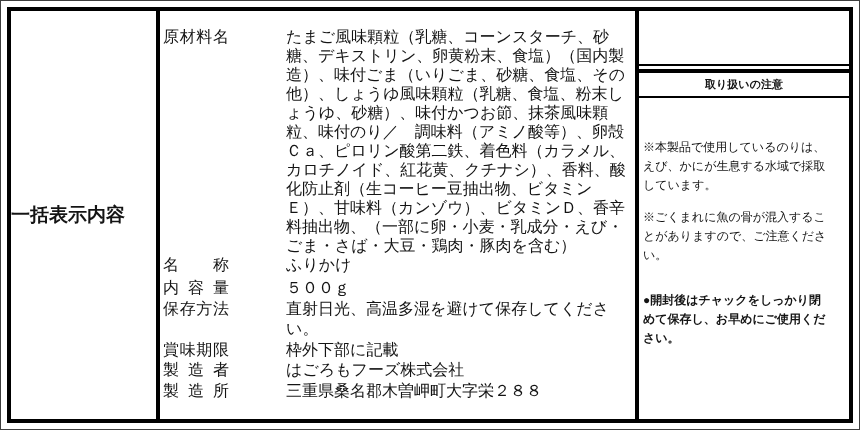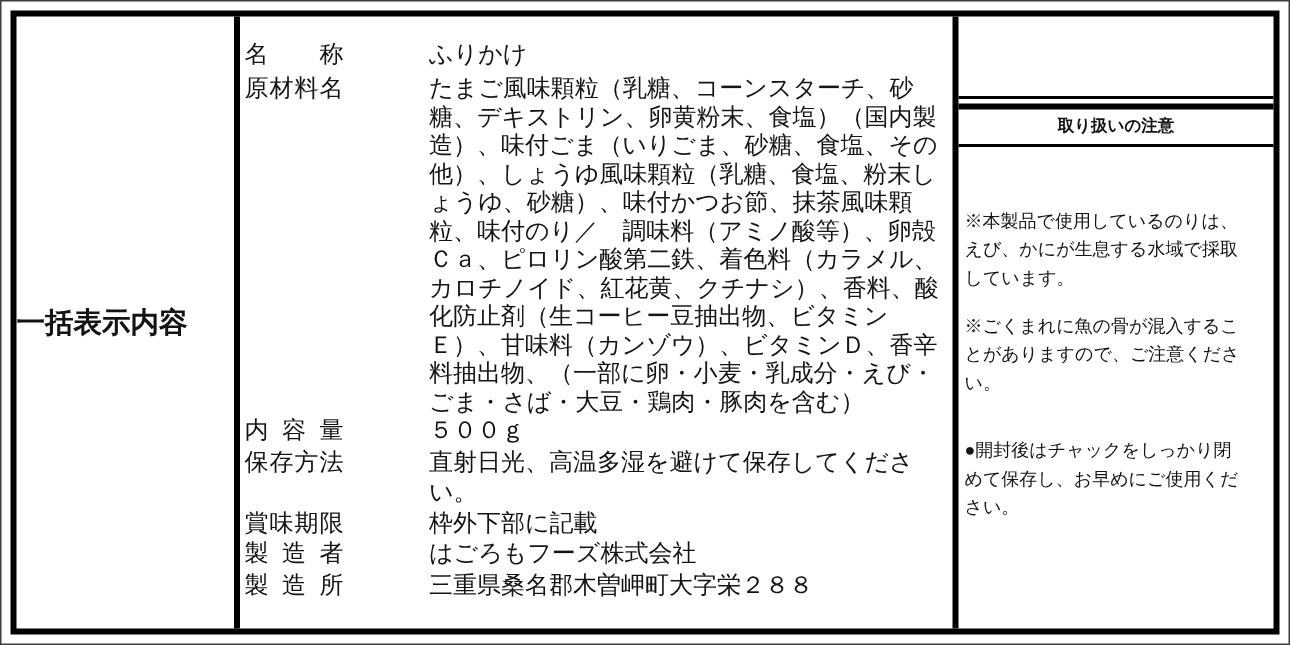--- a/index.html
+++ b/index.html
@@ -80,40 +80,40 @@
   }
   .right-body {
     padding: 0 17px 0 4px;
     font-size: 12px;
     line-height: 19px;
     line-break: strict;
   }
   .note { margin: 0; }
   .note-1 { margin-top: 40px; margin-bottom: 13px; }
   .note-2 { margin-bottom: 26px; }
-  .note-3 { margin-bottom: 17px; }
+  .note-3 { margin-bottom: 17px; font-weight: bold; }
 </style>
 </head>
 <body>
 
 <div class="outer-frame">
   <div class="label-table">
 
     <div class="col-left">
       <div class="left-title">一括表示内容</div>
     </div>
 
     <div class="col-mid">
+      <div class="frow frow-para">
+        <span class="flabel">原材料名</span>
+        <span class="fvalue">たまご風味顆粒（乳糖、コーンスターチ、砂糖、デキストリン、卵黄粉末、食塩）（国内製造）、味付ごま（いりごま、砂糖、食塩、その他）、しょうゆ風味顆粒（乳糖、食塩、粉末しょうゆ、砂糖）、味付かつお節、抹茶風味顆粒、味付のり／　調味料（アミノ酸等）、卵殻Ｃａ、ピロリン酸第二鉄、着色料（カラメル、カロチノイド、紅花黄、クチナシ）、香料、酸化防止剤（生コーヒー豆抽出物、ビタミンＥ）、甘味料（カンゾウ）、ビタミンＤ、香辛料抽出物、（一部に卵・小麦・乳成分・えび・ごま・さば・大豆・鶏肉・豚肉を含む）</span>
+      </div>
       <div class="frow frow-name">
         <span class="flabel">名称</span>
         <span class="fvalue">ふりかけ</span>
-      </div>
-      <div class="frow frow-para">
-        <span class="flabel">原材料名</span>
-        <span class="fvalue">たまご風味顆粒（乳糖、コーンスターチ、砂糖、デキストリン、卵黄粉末、食塩）（国内製造）、味付ごま（いりごま、砂糖、食塩、その他）、しょうゆ風味顆粒（乳糖、食塩、粉末しょうゆ、砂糖）、味付かつお節、抹茶風味顆粒、味付のり／　調味料（アミノ酸等）、卵殻Ｃａ、ピロリン酸第二鉄、着色料（カラメル、カロチノイド、紅花黄、クチナシ）、香料、酸化防止剤（生コーヒー豆抽出物、ビタミンＥ）、甘味料（カンゾウ）、ビタミンＤ、香辛料抽出物、（一部に卵・小麦・乳成分・えび・ごま・さば・大豆・鶏肉・豚肉を含む）</span>
       </div>
       <div class="frow">
         <span class="flabel">内容量</span>
         <span class="fvalue">５００ｇ</span>
       </div>
       <div class="frow">
         <span class="flabel">保存方法</span>
         <span class="fvalue">直射日光、高温多湿を避けて保存してください。</span>
       </div>
       <div class="frow">

